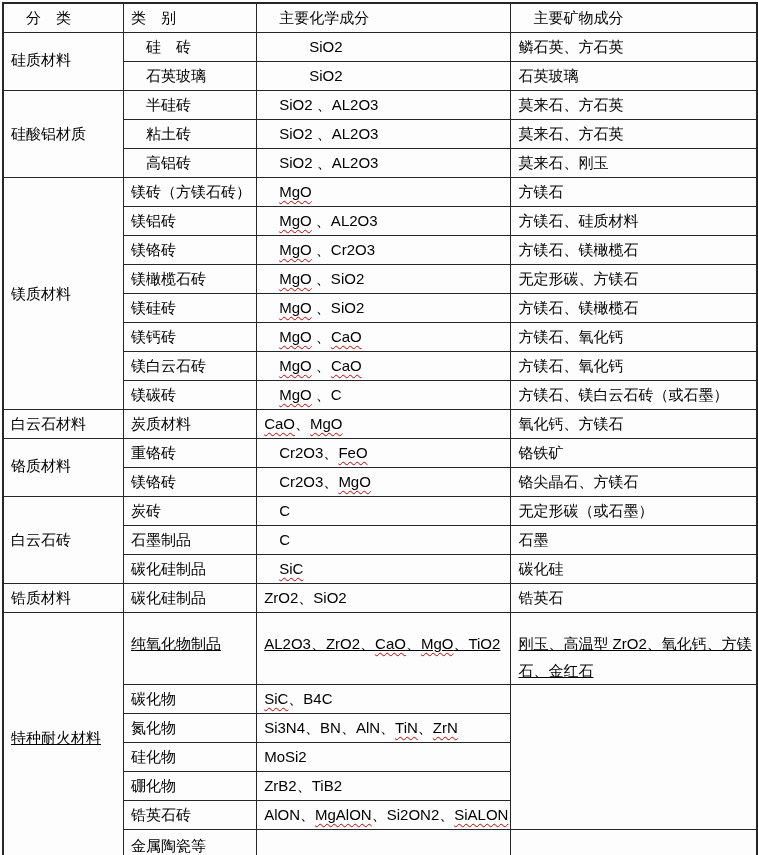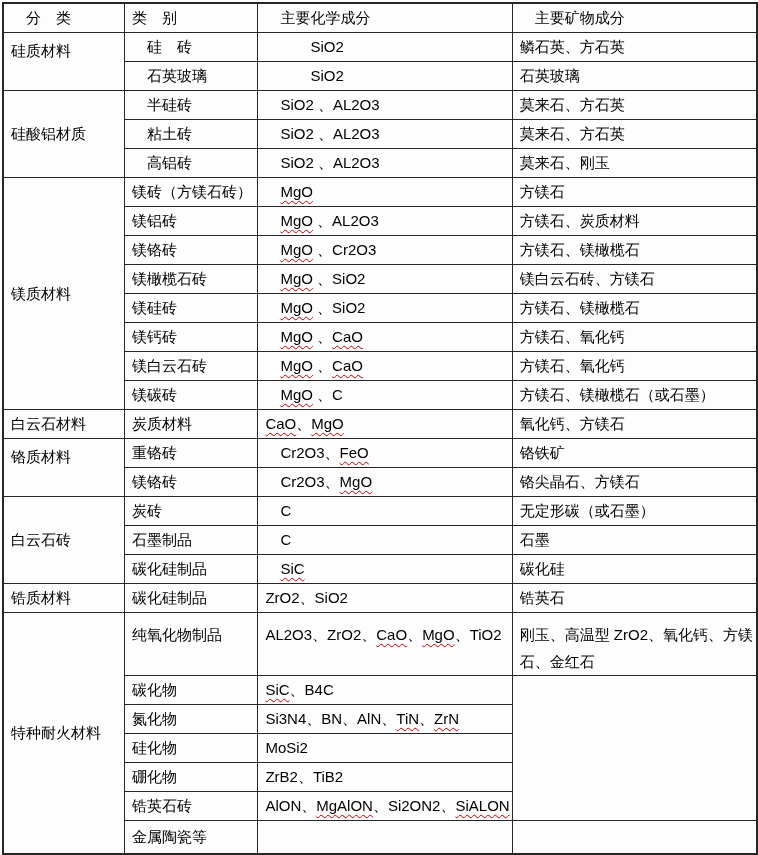--- a/index.html
+++ b/index.html
@@ -19,23 +19,23 @@
     padding: 0 2px 0 7px;
     height: 28px;
     vertical-align: middle;
     text-align: left;
     font-weight: normal;
     white-space: nowrap;
     overflow: hidden;
     line-height: 20px;
   }
   tr.tall { height: 58px; }
-  tr.tall td { line-height: 27px; }
+  tr.tall td { line-height: 27px; text-decoration: underline; }
   tr.last { height: 33px; }
-  td.vtop { vertical-align: top; padding-top: 8px; }
+  td.vtop { vertical-align: top; padding-top: 17px; }
   td.wrap { white-space: normal; }
   .wavy {
     text-decoration-line: underline;
     text-decoration-style: wavy;
     text-decoration-color: #c00000;
     text-decoration-thickness: 1px;
     text-underline-offset: 3px;
   }
 </style>
 </head>
@@ -87,51 +87,51 @@
         </tr>
         <tr>
           <td rowspan="8">镁质材料</td>
           <td>镁砖（方镁石砖）</td>
           <td><span>　</span><span class="wavy">MgO</span></td>
           <td>方镁石</td>
         </tr>
         <tr>
           <td>镁铝砖</td>
           <td><span>　</span><span class="wavy">MgO</span><span> 、AL2O3</span></td>
-          <td>方镁石、炭质材料</td>
+          <td>方镁石、硅质材料</td>
         </tr>
         <tr>
           <td>镁铬砖</td>
           <td><span>　</span><span class="wavy">MgO</span><span> 、Cr2O3</span></td>
           <td>方镁石、镁橄榄石</td>
         </tr>
         <tr>
           <td>镁橄榄石砖</td>
           <td><span>　</span><span class="wavy">MgO</span><span> 、SiO2</span></td>
-          <td>镁白云石砖、方镁石</td>
+          <td>无定形碳、方镁石</td>
         </tr>
         <tr>
           <td>镁硅砖</td>
           <td><span>　</span><span class="wavy">MgO</span><span> 、SiO2</span></td>
           <td>方镁石、镁橄榄石</td>
         </tr>
         <tr>
           <td>镁钙砖</td>
           <td><span>　</span><span class="wavy">MgO</span><span> 、</span><span class="wavy">CaO</span></td>
           <td>方镁石、氧化钙</td>
         </tr>
         <tr>
           <td>镁白云石砖</td>
           <td><span>　</span><span class="wavy">MgO</span><span> 、</span><span class="wavy">CaO</span></td>
           <td>方镁石、氧化钙</td>
         </tr>
         <tr>
           <td>镁碳砖</td>
           <td><span>　</span><span class="wavy">MgO</span><span> 、C</span></td>
-          <td>方镁石、镁橄榄石（或石墨）</td>
+          <td>方镁石、镁白云石砖（或石墨）</td>
         </tr>
         <tr>
           <td rowspan="1">白云石材料</td>
           <td>炭质材料</td>
           <td><span class="wavy">CaO</span><span>、</span><span class="wavy">MgO</span></td>
           <td>氧化钙、方镁石</td>
         </tr>
         <tr>
           <td rowspan="2" class="vtop">铬质材料</td>
           <td>重铬砖</td>

